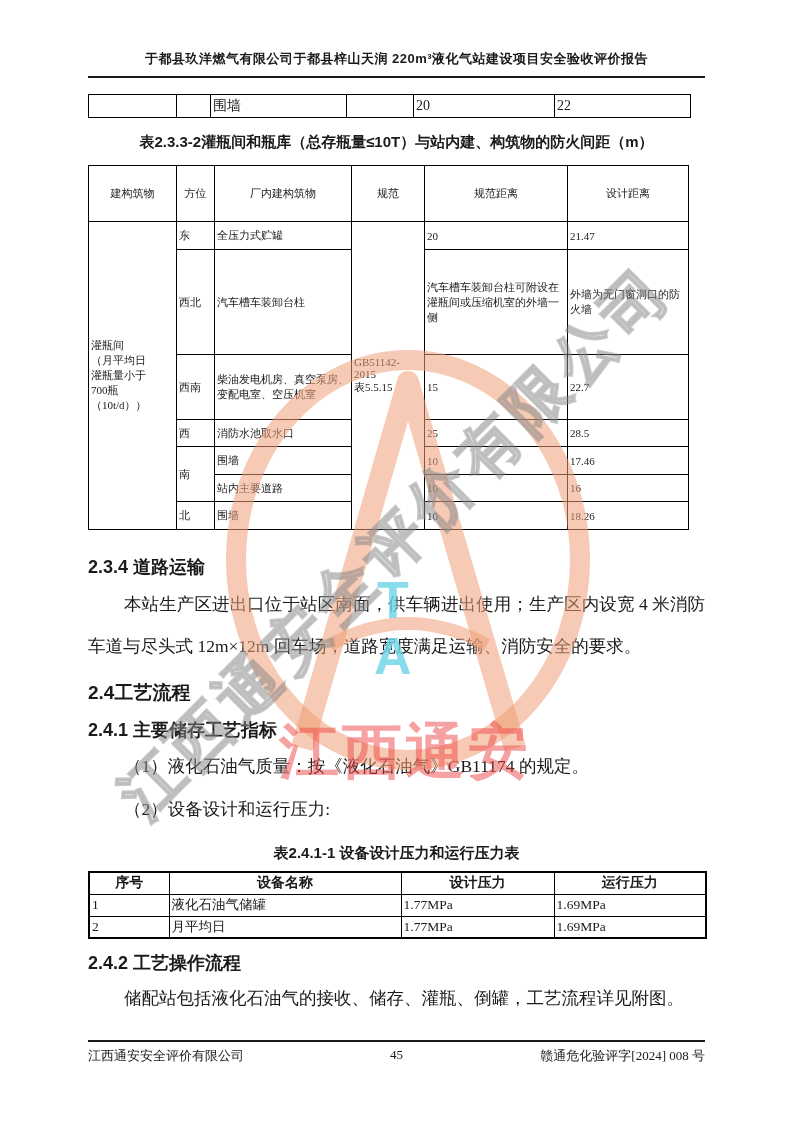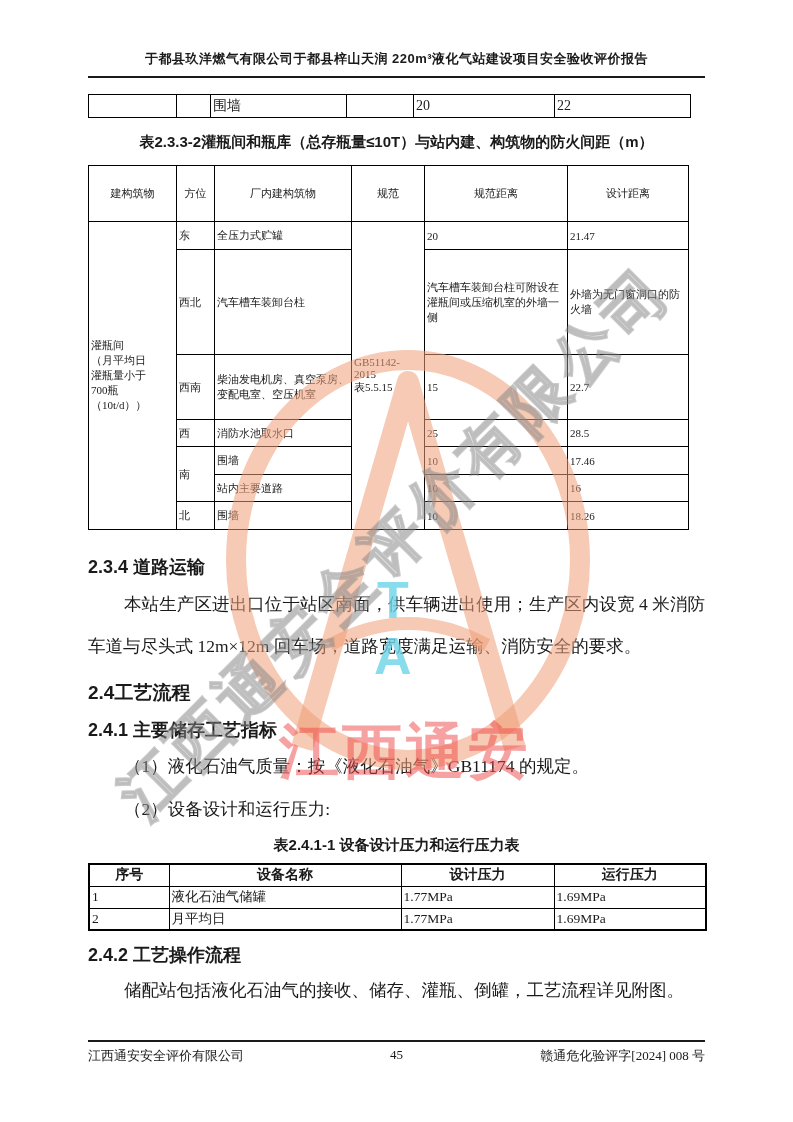--- a/index.html
+++ b/index.html
@@ -22,21 +22,21 @@
   
   table { border-collapse:collapse; table-layout:fixed; }
   td,th { border:1px solid #000; vertical-align:middle;
           font-weight:normal; padding:1px 2px; overflow:hidden; }
   .top-table { margin-top:16px; width:602px; }
   .top-table td { height:23px; font-size:14px; }
 
   .tbl-caption { text-align:center; font-weight:bold; font-size:15px;
                  font-family:Liberation Sans, sans-serif; }
   .cap1 { margin-top:15px; }
-  .cap2 { margin-top:8px; }
+  .cap2 { margin-top:16px; }
 
   .t1 { margin-top:13px; width:600px; border:1.5px solid #000; font-size:11px; }
   .t1 .pre { white-space:pre-line; }
   .t1 tr.hrow  { height:56px; }
   .t1 tr.r1 { height:28px; }
   .t1 tr.r2 { height:105px; }
   .t1 tr.r3 { height:65px; }
   .t1 tr.r4 { height:27px; }
   .t1 tr.r5 { height:28px; }
   .t1 tr.r6 { height:27px; }

